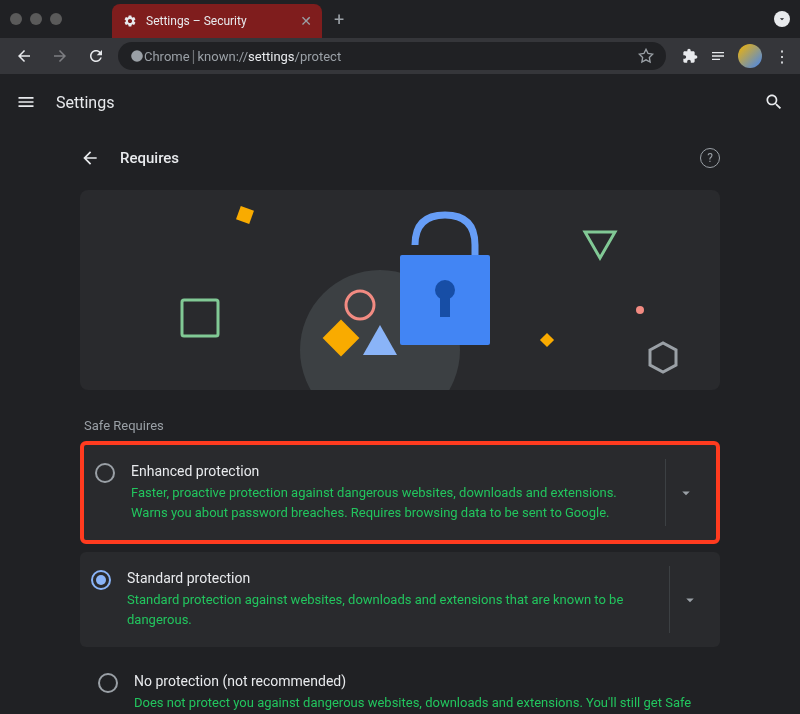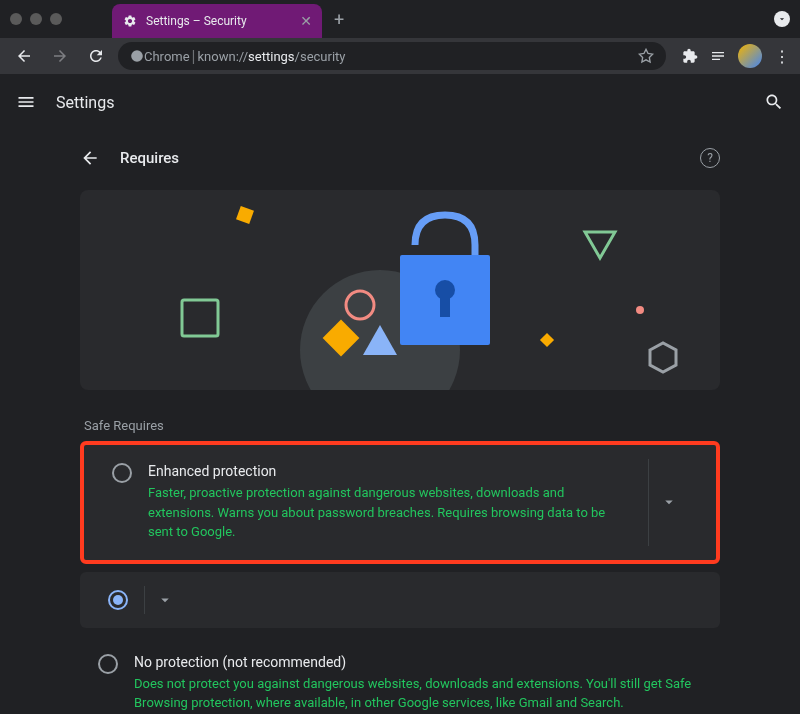--- a/index.html
+++ b/index.html
@@ -1,21 +1,21 @@
 <!DOCTYPE html>
 <html><head>
   <meta charset="utf-8">
   <style>
     * { margin: 0; padding: 0; box-sizing: border-box; font-family: -apple-system, BlinkMacSystemFont, "Segoe UI", Roboto, sans-serif; }
     body { background: #202124; color: #e8eaed; width: 800px; height: 714px; overflow: hidden; }
     
     .titlebar { height: 38px; background: #202124; display: flex; align-items: center; padding: 0 10px; }
     .traffic-lights { display: flex; gap: 8px; margin-right: 50px; }
     .tl { width: 12px; height: 12px; border-radius: 50%; background: #5a5a5a; }
-    .tab { background: #701a75; height: 34px; margin-top: 4px; border-radius: 8px 8px 0 0; display: flex; align-items: center; padding: 0 10px; gap: 8px; min-width: 210px; position: relative; }
+    .tab { background: #7f1d1d; height: 34px; margin-top: 4px; border-radius: 8px 8px 0 0; display: flex; align-items: center; padding: 0 10px; gap: 8px; min-width: 210px; position: relative; }
     .tab-icon { width: 16px; height: 16px; display: flex; align-items: center; justify-content: center; }
     .tab-title { font-size: 12px; color: #e8eaed; flex: 1; }
     .tab-close { color: #9aa0a6; font-size: 14px; cursor: pointer; }
     .new-tab { color: #9aa0a6; font-size: 18px; margin-left: 12px; cursor: pointer; }
     .titlebar-right { margin-left: auto; }
     .chevron-circle { width: 16px; height: 16px; border-radius: 50%; background: #e8eaed; display: flex; align-items: center; justify-content: center; }
     
     .toolbar { height: 36px; background: #35363a; display: flex; align-items: center; padding: 0 10px; gap: 8px; }
     .nav-btn { width: 28px; height: 28px; display: flex; align-items: center; justify-content: center; color: #9aa0a6; cursor: pointer; border-radius: 50%; }
     .nav-btn.disabled { opacity: 0.4; }
@@ -40,21 +40,21 @@
     .content { padding: 0 80px; }
     .page-header { height: 56px; display: flex; align-items: center; gap: 20px; }
     .back-icon { color: #e8eaed; cursor: pointer; }
     .page-title { font-size: 15px; font-weight: 500; }
     .help-icon { margin-left: auto; color: #9aa0a6; cursor: pointer; width: 20px; height: 20px; border: 1.5px solid #9aa0a6; border-radius: 50%; display: flex; align-items: center; justify-content: center; font-size: 12px; }
     
     .hero { height: 200px; background: #292a2d; border-radius: 8px; margin-top: 4px; display: flex; align-items: center; justify-content: center; position: relative; overflow: hidden; }
     
     .section-label { font-size: 13px; color: #9aa0a6; margin: 28px 0 8px 4px; }
     
-    .option-card { background: #292a2d; border-radius: 6px; margin-bottom: 8px; padding: 18px 28px; display: flex; align-items: flex-start; gap: 16px; }
+    .option-card { background: #292a2d; border-radius: 6px; margin-bottom: 8px; padding: 18px 11px; display: flex; align-items: flex-start; gap: 16px; }
     .option-card.highlighted { border: 4px solid #ff3b1f; }
     .option-card.plain { background: transparent; padding: 18px 18px; }
     .radio { width: 20px; height: 20px; border: 2px solid #9aa0a6; border-radius: 50%; flex-shrink: 0; margin-top: 0px; cursor: pointer; position: relative; }
     .radio.selected { border-color: #8ab4f8; }
     .radio.selected::after { content: ''; position: absolute; top: 3px; left: 3px; width: 10px; height: 10px; border-radius: 50%; background: #8ab4f8; }
     .option-body { flex: 1; }
     .option-title { font-size: 14px; color: #e8eaed; margin-bottom: 4px; }
     .option-desc { font-size: 13px; color: #22c55e; line-height: 1.5; }
     .expand { width: 40px; display: flex; align-items: center; justify-content: center; color: #9aa0a6; cursor: pointer; border-left: 1px solid #3c4043; align-self: stretch; margin: -4px 0; }
     
@@ -105,21 +105,21 @@
       </svg>
   </div>
   <div class="omnibox">
     <span class="omnibox-icon">
       <svg width="14" height="14" viewBox="0 0 24 24" fill="#9aa0a6">
           <circle cx="12" cy="12" r="10"></circle>
         </svg>
     </span>
     <span class="url-label">Chrome</span>
     <span class="url-sep">|</span>
-    <span class="url-text"><span>known://</span><span class="bold">settings</span><span>/security</span></span>
+    <span class="url-text"><span>known://</span><span class="bold">settings</span><span>/protect</span></span>
     <div class="omnibox-right">
       <span>
         <svg width="16" height="16" viewBox="0 0 24 24" fill="none" stroke="#9aa0a6" stroke-width="2">
             <path d="M12 2l3.09 6.26L22 9.27l-5 4.87 1.18 6.88L12 17.77l-6.18 3.25L7 14.14 2 9.27l6.91-1.01L12 2z"></path>
           </svg>
       </span>
     </div>
   </div>
   <div class="toolbar-icons">
     <span class="toolbar-icon">
@@ -193,20 +193,24 @@
     </div>
     <div class="expand">
       <svg width="18" height="18" viewBox="0 0 24 24" fill="#9aa0a6">
           <path d="M7 10l5 5 5-5z"></path>
         </svg>
     </div>
   </div>
 
   <div class="option-card">
     <div class="radio selected"></div>
+    <div class="option-body">
+      <div class="option-title">Standard protection</div>
+      <div class="option-desc">Standard protection against websites, downloads and extensions that are known to be dangerous.</div>
+    </div>
     <div class="expand">
       <svg width="18" height="18" viewBox="0 0 24 24" fill="#9aa0a6">
           <path d="M7 10l5 5 5-5z"></path>
         </svg>
     </div>
   </div>
 
   <div class="option-card plain">
     <div class="radio"></div>
     <div class="option-body">

